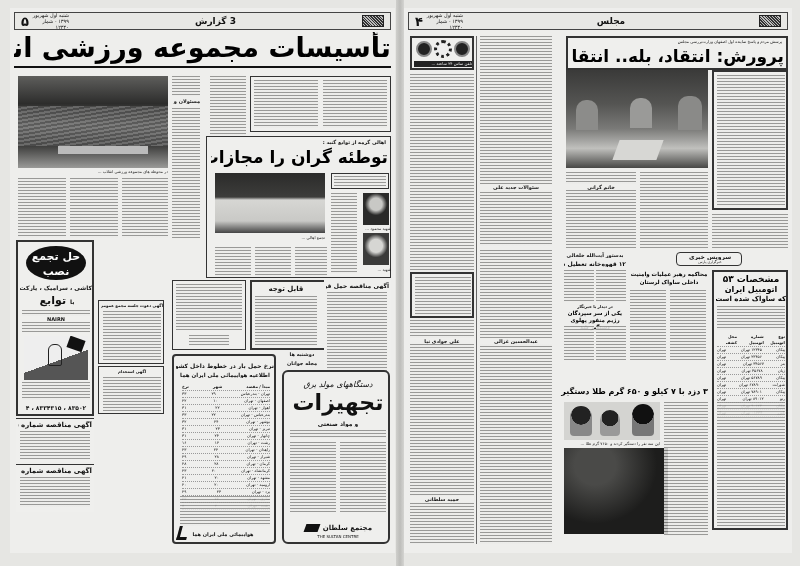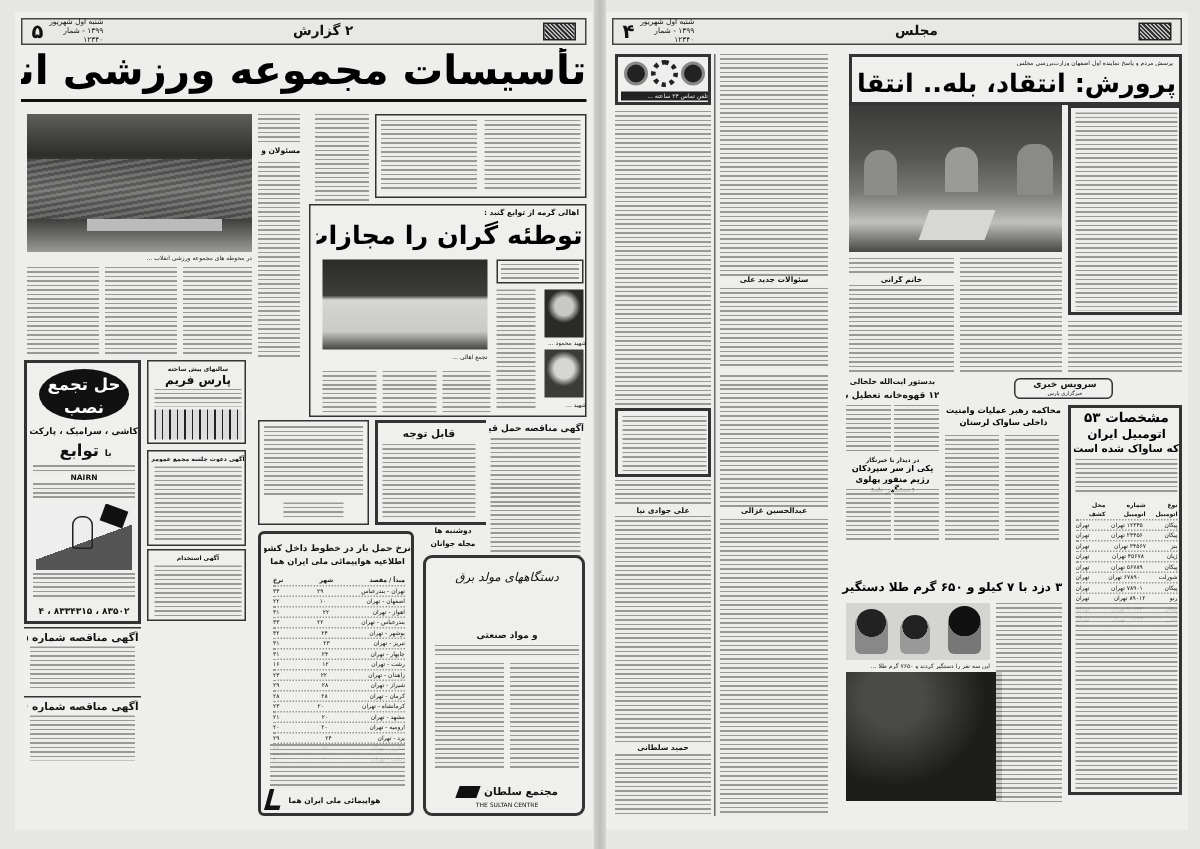--- a/index.html
+++ b/index.html
@@ -32,21 +32,21 @@
 <div class="spread">
   <div class="gutter"></div>
 
   <div class="page left">
     <div class="hdr" style="left:4px; width:377px;">
       <span class="pno">۵</span>
       <span class="date">
         <div>شنبه اول شهریور</div>
         <div>۱۳۹۹ - شمار ۱۲۳۴۰</div>
       </span>
-      <span class="sec" style="margin-left:auto;margin-right:auto;">۲ گزارش</span>
+      <span class="sec" style="margin-left:auto;margin-right:auto;">3 گزارش</span>
       <span class="logo"></span>
     </div>
 
     <div class="headline" style="left:4px; top:24px; width:377px; font-size:27px; line-height:32px; text-align:center;">تأسیسات مجموعه ورزشی انقلاب خاک می‌خورد!</div>
     <div class="rule" style="left:4px; top:58px; width:377px;"></div>
 
     <div class="photo" style="left:8px; top:68px; width:150px; height:92px; background:linear-gradient(180deg,#5e5e5c 0%,#2d2d2c 30%,#6d6d6b 55%,#3a3a39 75%,#9a9a98 100%);">
       <div style="position:absolute;left:0;top:30px;width:150px;height:40px;background:repeating-linear-gradient(170deg,#555 0 2px,#888 2px 4px);opacity:.6;"></div>
       <div style="position:absolute;left:40px;top:70px;width:90px;height:8px;background:#bbb;"></div>
     </div>
@@ -92,26 +92,20 @@
       <div class="text" style="left:4px; top:68px; width:68px; height:22px;"></div>
       <div class="small-h" style="left:2px; top:74px; width:72px; font-size:5px; background:#efefed;">NAIRN</div>
       <div class="photo" style="left:6px; top:94px; width:64px; height:44px; background:linear-gradient(160deg,#eee 0 55%,#555 55% 100%);">
         <div style="position:absolute;left:24px;top:8px;width:14px;height:22px;border:1px solid #222;border-radius:6px 6px 2px 2px;"></div>
         <div style="position:absolute;left:44px;top:2px;width:16px;height:12px;background:#111;transform:rotate(20deg);"></div>
       </div>
       <div class="text" style="left:4px; top:140px; width:68px; height:18px;"></div>
       <div class="small-h" style="left:2px; top:162px; width:72px; font-size:6px;">۸۳۵۰۲ ، ۸۳۳۴۳۱۵ ، ۴</div>
     </div>
 
-    <div class="box" style="left:88px; top:232px; width:66px; height:56px;">
-      <div class="small-h" style="left:2px; top:2px; width:62px; font-size:4px;">سالنهای پیش ساخته</div>
-      <div class="small-h" style="left:2px; top:8px; width:62px; font-size:8px;">پارس فریم</div>
-      <div class="text" style="left:4px; top:18px; width:58px; height:12px;"></div>
-      <div class="photo" style="left:4px; top:32px; width:58px; height:20px; background:repeating-linear-gradient(90deg,#222 0 1px,#ddd 1px 5px);"></div>
-    </div>
     <div class="box" style="left:88px; top:292px; width:66px; height:64px;">
       <div class="small-h" style="left:2px; top:2px; width:62px; font-size:4px;">آگهی دعوت جلسه مجمع عمومی</div>
       <div class="text" style="left:4px; top:10px; width:58px; height:50px;"></div>
     </div>
     <div class="box" style="left:88px; top:358px; width:66px; height:48px;">
       <div class="small-h" style="left:2px; top:2px; width:62px; font-size:4px;">آگهی استخدام</div>
       <div class="text" style="left:4px; top:10px; width:58px; height:34px;"></div>
     </div>
 
     <div class="box" style="left:6px; top:410px; width:78px; height:44px; border:none; border-top:1px solid #333;">
@@ -233,20 +227,21 @@
             <span>۸</span>
           </div>
       </div>
       <div class="text" style="left:6px; top:140px; width:90px; height:30px;"></div>
       <div class="small-h" style="left:4px; top:175px; width:90px; font-size:5px;">هواپیمائی ملی ایران هما</div>
       <div style="position:absolute; left:4px; top:170px; width:10px; height:14px; border-left:3px solid #111; border-bottom:3px solid #111; transform:skewX(-15deg);"></div>
     </div>
 
     <div class="box" style="left:272px; top:362px; width:108px; height:174px; border-width:2px; border-radius:6px;">
       <div class="small-h" style="left:4px; top:8px; width:100px; font-size:8px; font-weight:normal; font-style:italic;">دستگاههای مولد برق</div>
+      <div class="small-h" style="left:4px; top:18px; width:100px; font-size:22px; line-height:26px;">تجهیزات</div>
       <div class="small-h" style="left:4px; top:48px; width:100px; font-size:6px;">و مواد صنعتی</div>
       <div class="text" style="left:6px; top:58px; width:96px; height:8px;"></div>
       <div class="text" style="left:6px; top:70px; width:46px; height:70px;"></div>
       <div class="text" style="left:56px; top:70px; width:46px; height:70px;"></div>
       <div style="position:absolute; left:20px; top:148px; width:68px; height:16px; direction:rtl; font-size:7px; font-weight:bold; display:flex; align-items:center; gap:4px;">
         <span>مجتمع سلطان</span>
         <span style="display:inline-block;width:14px;height:8px;background:#111;transform:skewX(-20deg);"></span>
       </div>
       <div class="small-h" style="left:20px; top:162px; width:68px; font-size:4px; font-weight:normal;">THE SULTAN CENTRE</div>
     </div>

